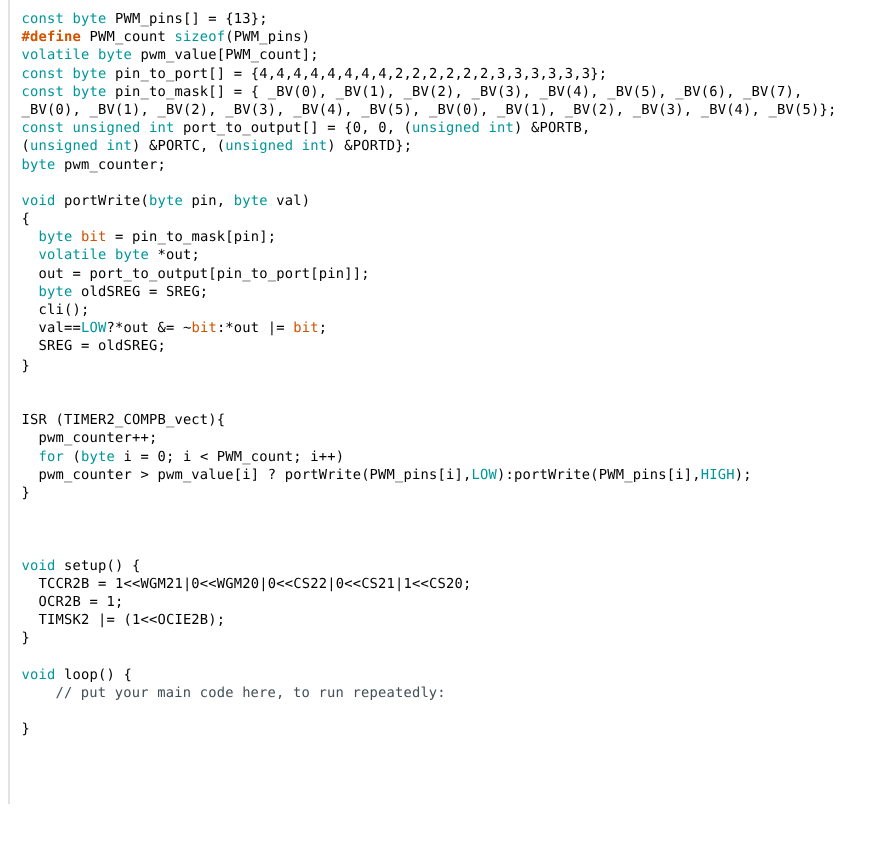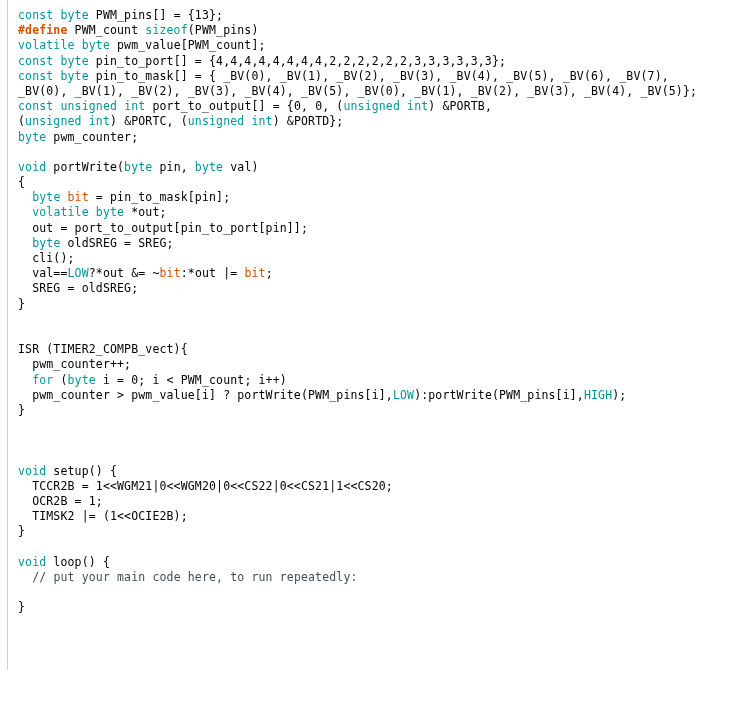--- a/index.html
+++ b/index.html
@@ -39,21 +39,21 @@
     font-family: "DejaVu Sans Mono", "Liberation Mono", monospace;
     font-size: 11.5px;
     line-height: 15.2px;
     color: #000000;
     letter-spacing: 0.15px;
   }
   .ln { display: block; height: 15.2px; }
   .kw  { color: #00979c; }   
   .pre { color: #d35400; font-weight: bold; }   
   .fn  { color: #d35400; }   
-  .cm  { color: #434f54; }   
+  .cm  { color: #434f54; margin-left: 14px; }   
   .pl  { color: #000000; }   
 </style>
 </head>
 <body>
 
 <div id="editor">
 
   <div id="gutter"></div>
 
   <div id="code"><span class="ln"><span class="kw">const</span><span class="pl"> </span><span class="kw">byte</span><span class="pl"> PWM_pins[] = {13};</span></span><span class="ln"><span class="pre">#define</span><span class="pl"> PWM_count </span><span class="kw">sizeof</span><span class="pl">(PWM_pins)</span></span><span class="ln"><span class="kw">volatile</span><span class="pl"> </span><span class="kw">byte</span><span class="pl"> pwm_value[PWM_count];</span></span><span class="ln"><span class="kw">const</span><span class="pl"> </span><span class="kw">byte</span><span class="pl"> pin_to_port[] = {4,4,4,4,4,4,4,4,2,2,2,2,2,2,3,3,3,3,3,3};</span></span><span class="ln"><span class="kw">const</span><span class="pl"> </span><span class="kw">byte</span><span class="pl"> pin_to_mask[] = { _BV(0), _BV(1), _BV(2), _BV(3), _BV(4), _BV(5), _BV(6), _BV(7),</span></span><span class="ln"><span class="pl">_BV(0), _BV(1), _BV(2), _BV(3), _BV(4), _BV(5), _BV(0), _BV(1), _BV(2), _BV(3), _BV(4), _BV(5)};</span></span><span class="ln"><span class="kw">const</span><span class="pl"> </span><span class="kw">unsigned</span><span class="pl"> </span><span class="kw">int</span><span class="pl"> port_to_output[] = {0, 0, (</span><span class="kw">unsigned</span><span class="pl"> </span><span class="kw">int</span><span class="pl">) &amp;PORTB,</span></span><span class="ln"><span class="pl">(</span><span class="kw">unsigned</span><span class="pl"> </span><span class="kw">int</span><span class="pl">) &amp;PORTC, (</span><span class="kw">unsigned</span><span class="pl"> </span><span class="kw">int</span><span class="pl">) &amp;PORTD};</span></span><span class="ln"><span class="kw">byte</span><span class="pl"> pwm_counter;</span></span><span class="ln">​</span><span class="ln"><span class="kw">void</span><span class="pl"> portWrite(</span><span class="kw">byte</span><span class="pl"> pin, </span><span class="kw">byte</span><span class="pl"> val)</span></span><span class="ln"><span class="pl">{</span></span><span class="ln"><span class="pl">  </span><span class="kw">byte</span><span class="pl"> </span><span class="fn">bit</span><span class="pl"> = pin_to_mask[pin];</span></span><span class="ln"><span class="pl">  </span><span class="kw">volatile</span><span class="pl"> </span><span class="kw">byte</span><span class="pl"> *out;</span></span><span class="ln"><span class="pl">  out = port_to_output[pin_to_port[pin]];</span></span><span class="ln"><span class="pl">  </span><span class="kw">byte</span><span class="pl"> oldSREG = SREG;</span></span><span class="ln"><span class="pl">  cli();</span></span><span class="ln"><span class="pl">  val==</span><span class="kw">LOW</span><span class="pl">?*out &amp;= ~</span><span class="fn">bit</span><span class="pl">:*out |= </span><span class="fn">bit</span><span class="pl">;</span></span><span class="ln"><span class="pl">  SREG = oldSREG;</span></span><span class="ln"><span class="pl">}</span></span><span class="ln">​</span><span class="ln">​</span><span class="ln"><span class="pl">ISR (TIMER2_COMPB_vect){</span></span><span class="ln"><span class="pl">  pwm_counter++;</span></span><span class="ln"><span class="pl">  </span><span class="kw">for</span><span class="pl"> (</span><span class="kw">byte</span><span class="pl"> i = 0; i &lt; PWM_count; i++)</span></span><span class="ln"><span class="pl">  pwm_counter &gt; pwm_value[i] ? portWrite(PWM_pins[i],</span><span class="kw">LOW</span><span class="pl">):portWrite(PWM_pins[i],</span><span class="kw">HIGH</span><span class="pl">);</span></span><span class="ln"><span class="pl">}</span></span><span class="ln">​</span><span class="ln">​</span><span class="ln">​</span><span class="ln"><span class="kw">void</span><span class="pl"> setup() {</span></span><span class="ln"><span class="pl">  TCCR2B = 1&lt;&lt;WGM21|0&lt;&lt;WGM20|0&lt;&lt;CS22|0&lt;&lt;CS21|1&lt;&lt;CS20;</span></span><span class="ln"><span class="pl">  OCR2B = 1;</span></span><span class="ln"><span class="pl">  TIMSK2 |= (1&lt;&lt;OCIE2B);</span></span><span class="ln"><span class="pl">}</span></span><span class="ln">​</span><span class="ln"><span class="kw">void</span><span class="pl"> loop() {</span></span><span class="ln"><span class="pl">  </span><span class="cm">// put your main code here, to run repeatedly:</span></span><span class="ln">​</span><span class="ln"><span class="pl">}</span></span></div>

